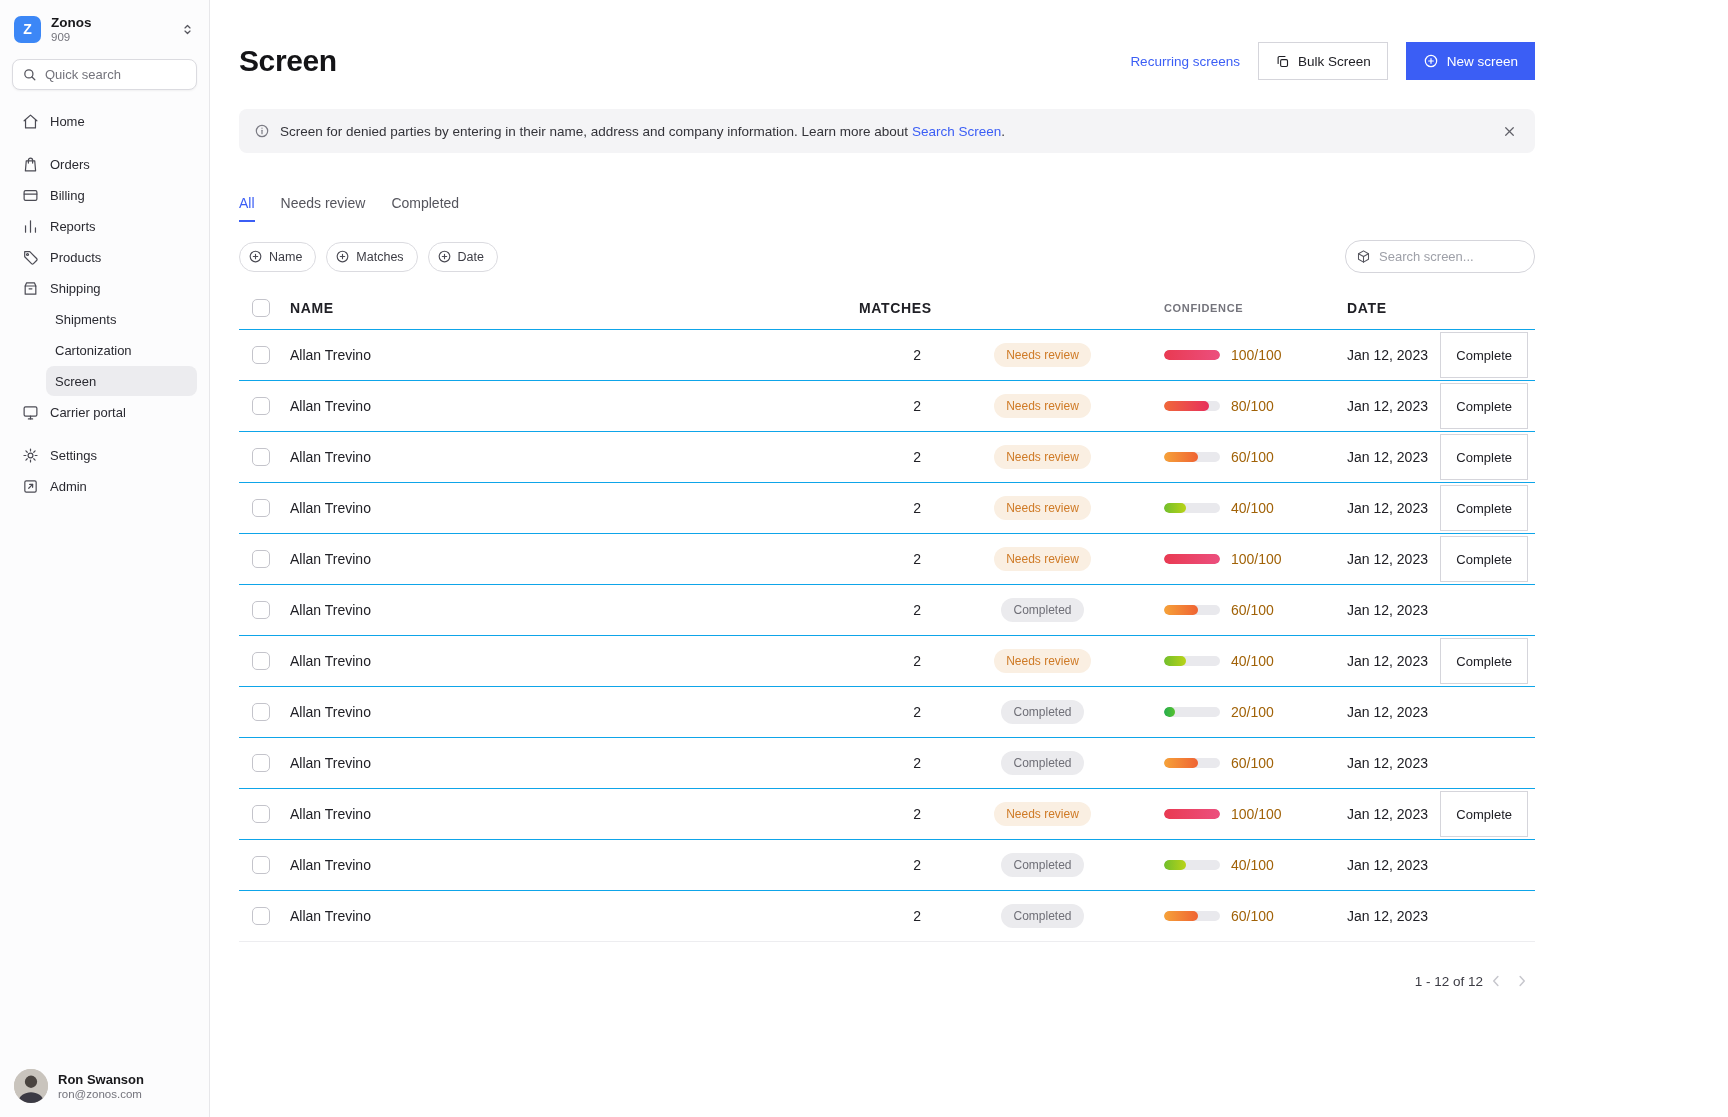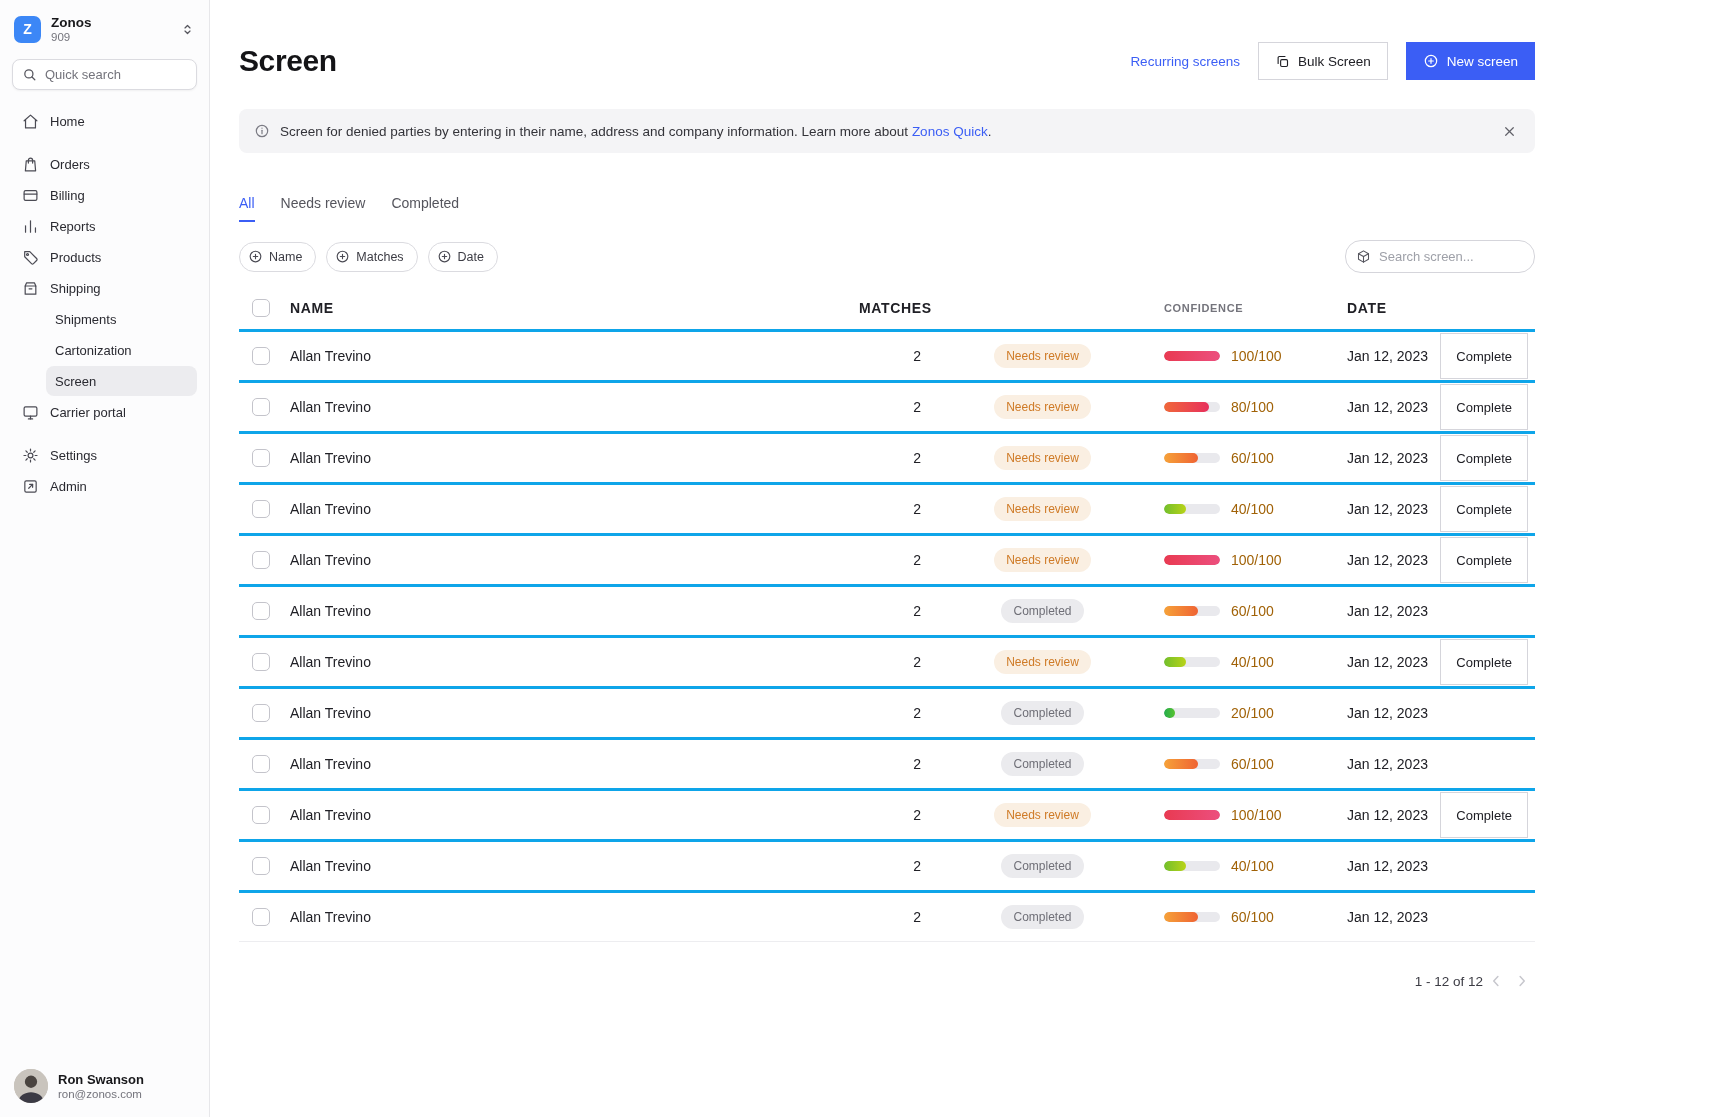--- a/index.html
+++ b/index.html
@@ -109,21 +109,21 @@
   .search-box input::placeholder { color: #9ea0a8; }
 
   
   .table { margin-top: 14px; border-bottom: 1px solid #ededf0; }
   .thead, .trow {
     display: grid;
     grid-template-columns: 44px minmax(0,1fr) 62px 243px 183px 100px 88px;
     align-items: center;
   }
   .thead { height: 42px; font-size: 11px; font-weight: 700; letter-spacing: .06em; color: #74747c; }
-  .trow { height: 51px; border-top: 3px solid #0ea5e9; }
+  .trow { height: 51px; border-top: 1px solid #0ea5e9; }
   .c-check { padding-left: 13px; display: flex; }
   .checkbox {
     width: 18px; height: 18px; border: 1.5px solid #c4c4cb; border-radius: 5px;
     background: #fff; cursor: pointer; display: inline-block;
   }
   .c-name { padding-left: 7px; font-size: 14px; color: #202026; }
   .c-matches { text-align: right; font-size: 14px; color: #202026; }
   .c-status { display: flex; justify-content: center; }
   .badge { font-size: 12px; padding: 5px 12px; border-radius: 14px; white-space: nowrap; }
   .badge.needs-review { background: var(--needs-review-bg, #faefe2); color: var(--needs-review-text, #cf7a26); }
@@ -299,21 +299,21 @@
       </div>
 
       <div class="banner">
         <span class="info-icon">
           <svg width="16" height="16" viewBox="0 0 24 24" fill="none" stroke="currentColor" stroke-width="1.8" stroke-linecap="round">
               <circle cx="12" cy="12" r="8.5"></circle>
               <path d="M12 11v5"></path>
               <path d="M12 7.6v.2"></path>
             </svg>
         </span>
-        <span><span>Screen for denied parties by entering in their name, address and company information. Learn more about </span><a>Zonos Quick</a><span>.</span></span>
+        <span><span>Screen for denied parties by entering in their name, address and company information. Learn more about </span><a>Search Screen</a><span>.</span></span>
         <button class="banner-close">
           <svg width="13" height="13" viewBox="0 0 24 24" fill="none" stroke="currentColor" stroke-width="2.2" stroke-linecap="round">
               <path d="M5 5l14 14M19 5 5 19"></path>
             </svg>
         </button>
       </div>
 
       <div class="tabs">
         <div class="tab active">All</div>
         <div class="tab">Needs review</div>

